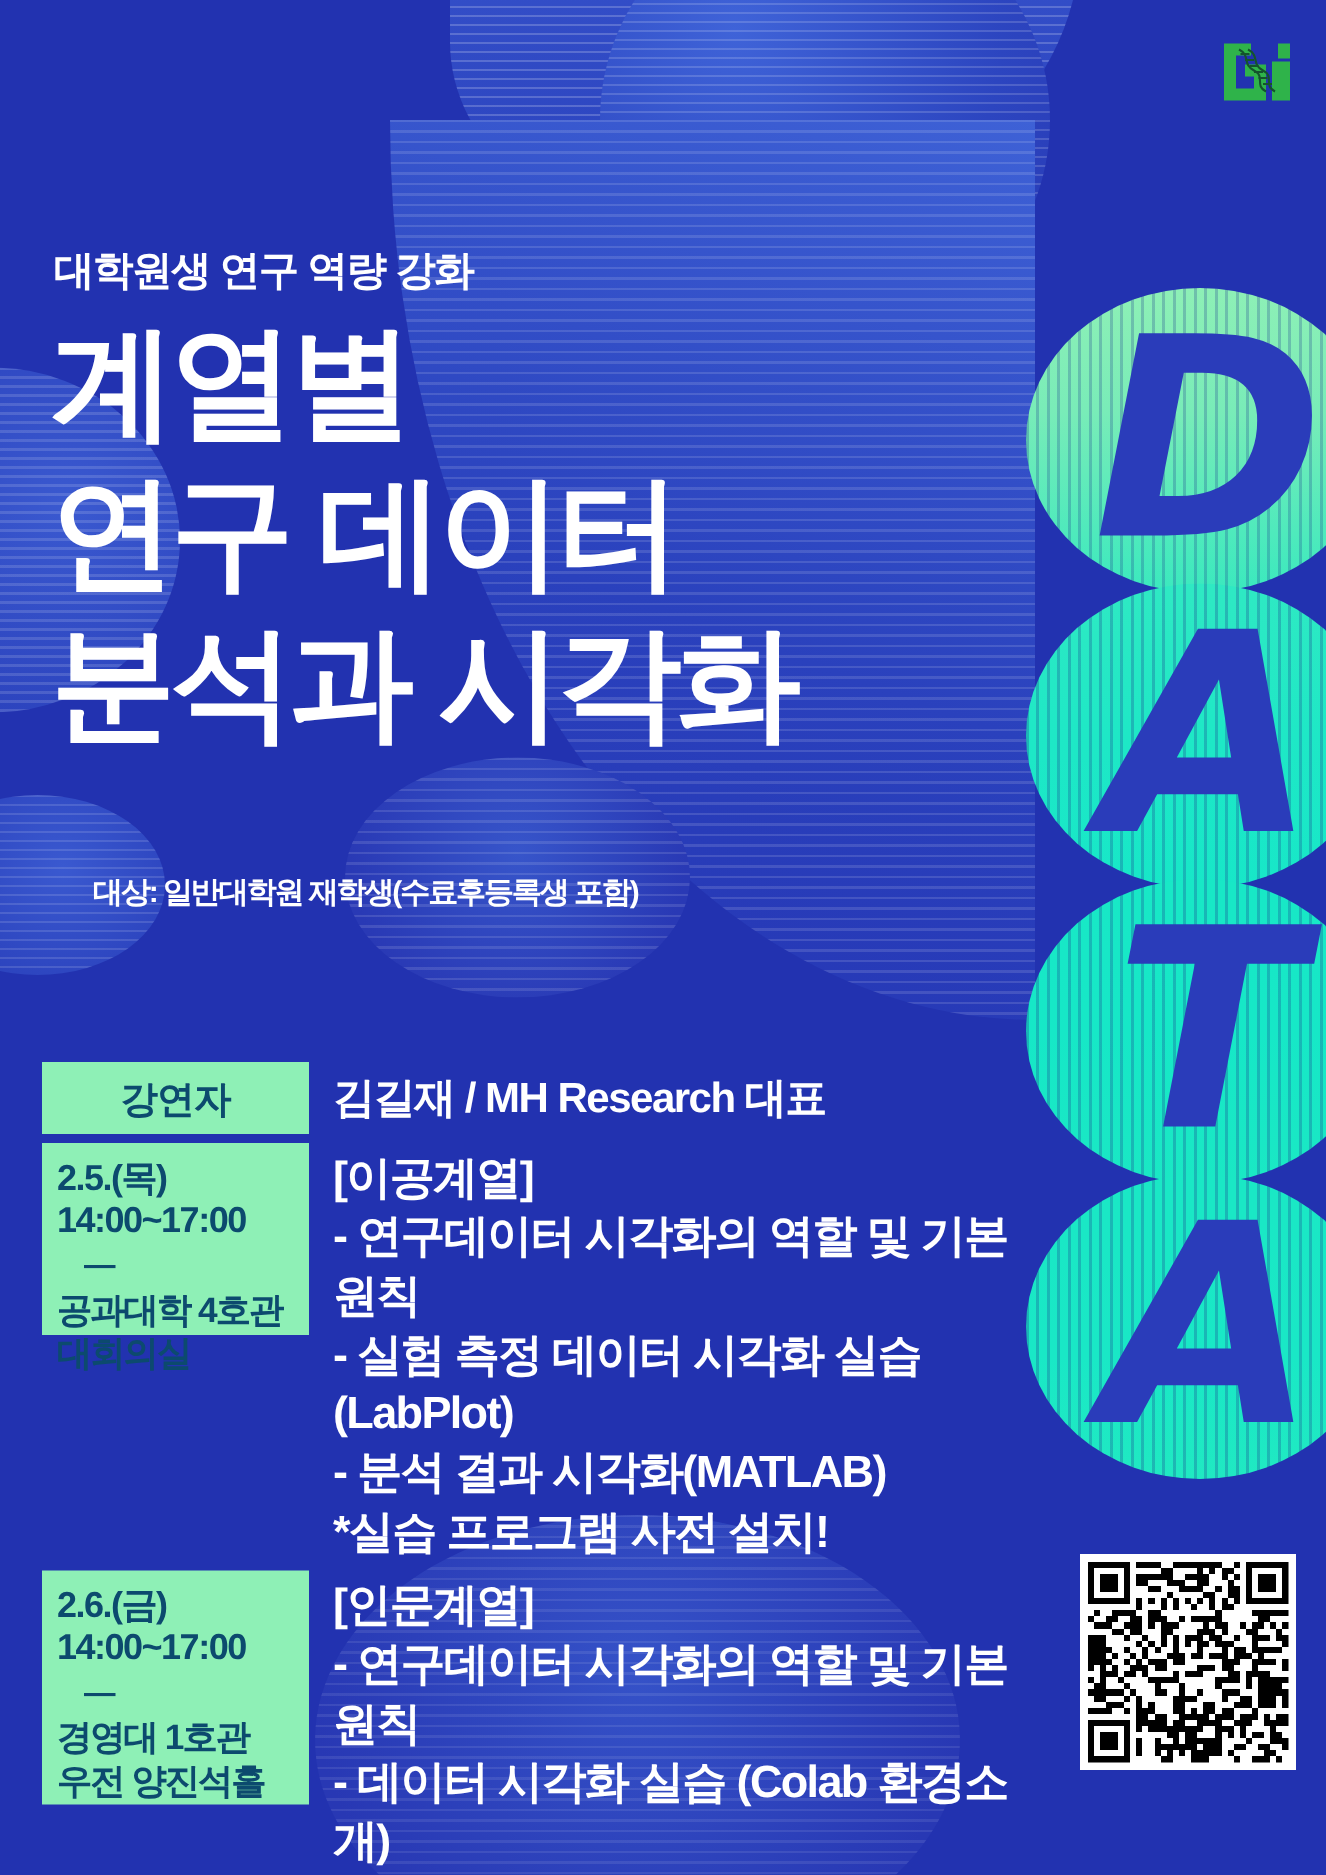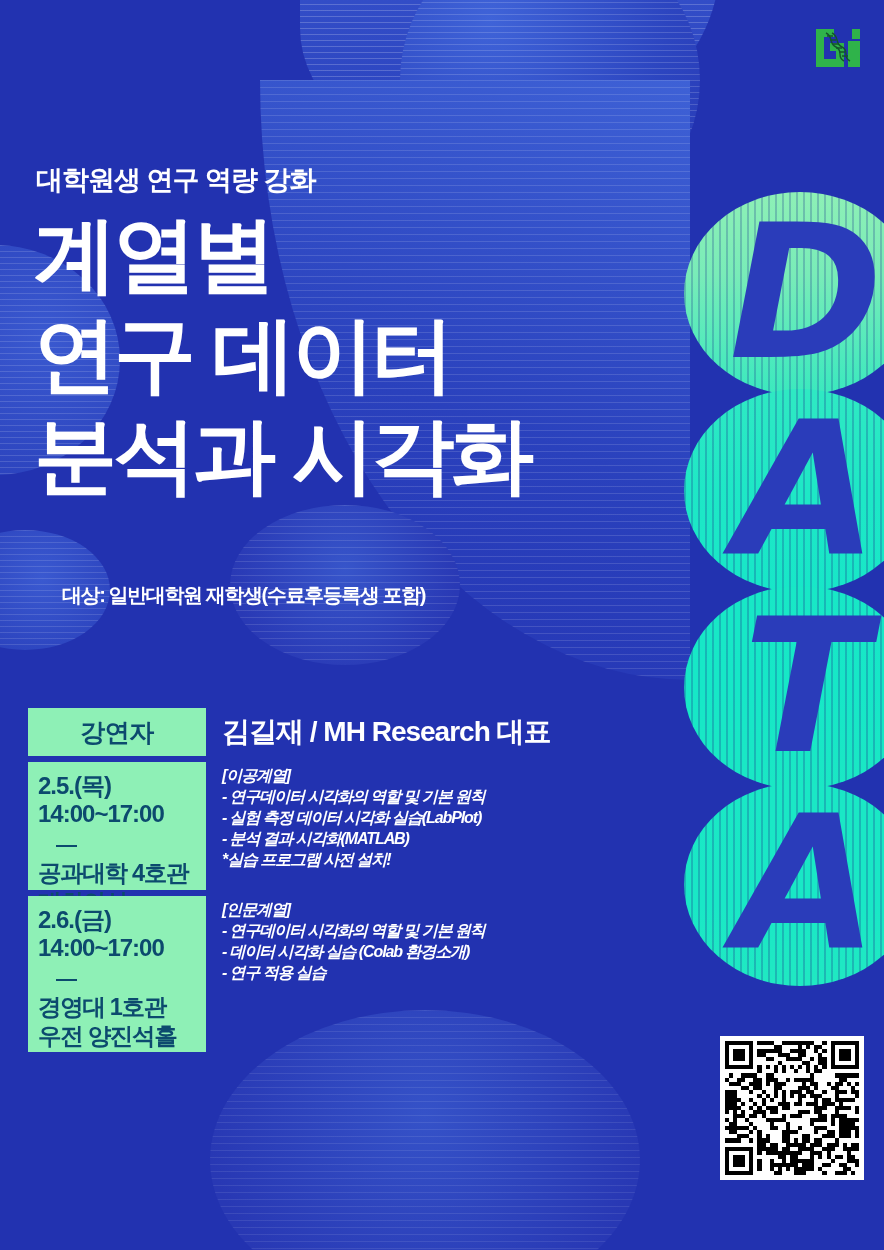--- a/index.html
+++ b/index.html
@@ -237,25 +237,24 @@
     padding:10px 0 12px 10px;
     font-size:24px; line-height:1.18;
     letter-spacing:-1px;
   }
   .date-cell .dash { display:block; font-size:21px; padding-left:18px; margin:3px 0 3px; }
   .date-cell .place { font-size:23.5px; line-height:1.2; letter-spacing:-1.3px; }
 
   .sess-cell {
     padding-left:16px;
     color:#ffffff; font-weight:bold;
-    font-size:16px; line-height:1.31;
+    font-size:30px; line-height:1.31;
     letter-spacing:-1.1px;
     white-space:pre-line;
     padding-top:4px;
-    font-style:italic;
   }
 
   .r1 .cell-green { height:128px; }
   .r2 .cell-green { height:156px; }
 
   
   .contact {
     position:absolute; left:32px; top:1133px;
     color:#ffffff; font-weight:bold;
     font-size:32px; letter-spacing:-1.4px;

